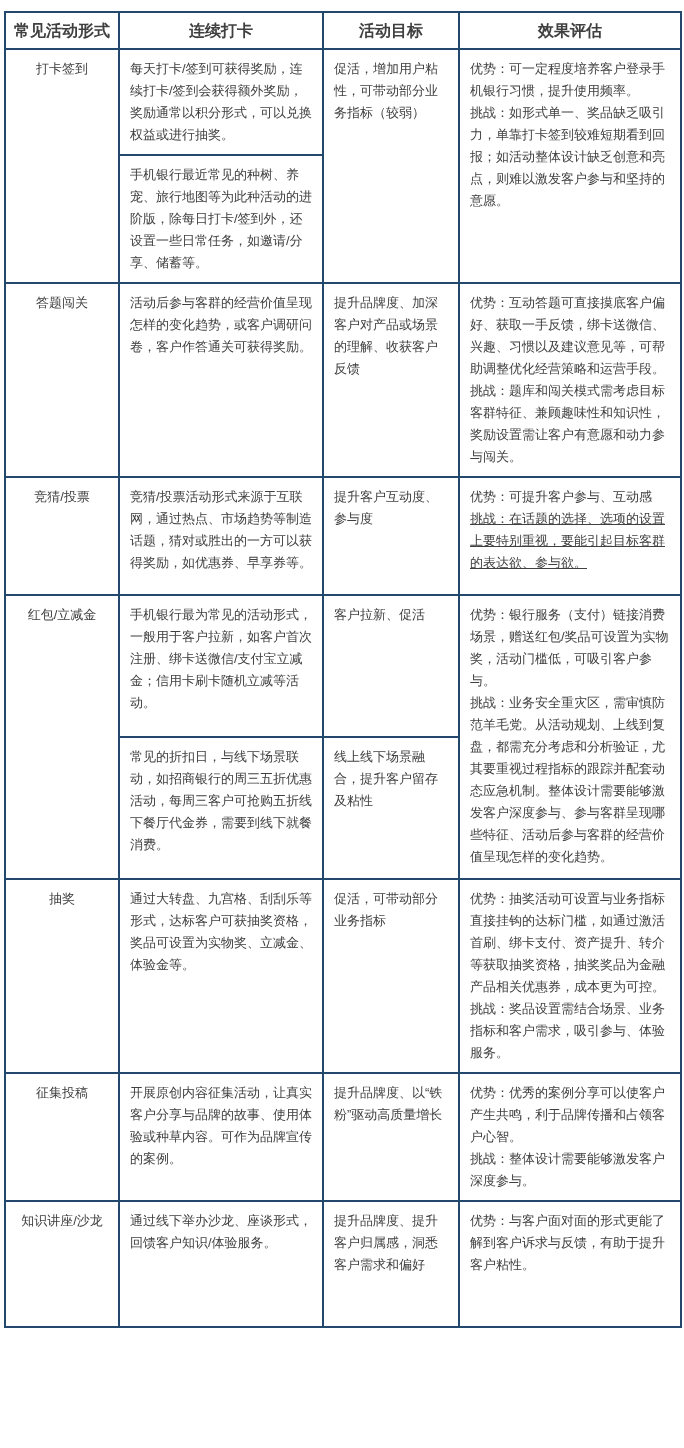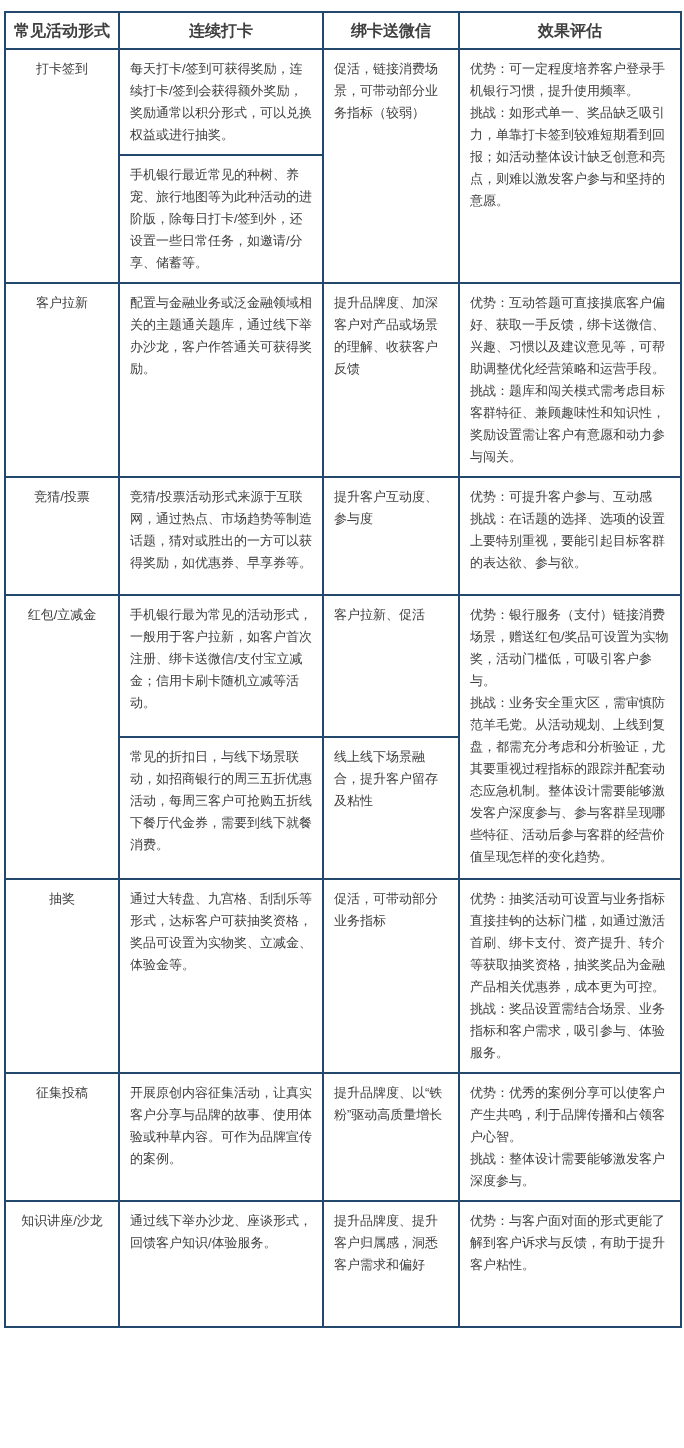--- a/index.html
+++ b/index.html
@@ -44,70 +44,71 @@
     padding-top: 10px;
   }
   td p {
     margin: 0;
   }
   td p + p {
     margin-top: 0;
   }
   td.tight p + p {
     margin-top: 0;
+    text-decoration: underline;
   }
 </style>
 </head>
 <body>
 
 <div class="page">
   <table class="activity-table">
     <colgroup>
       <col style="width:114px">
       <col style="width:204px">
       <col style="width:136px">
       <col style="width:222px">
     </colgroup>
     <thead>
       <tr style="height:37px">
         <th>常见活动形式</th>
         <th>连续打卡</th>
-        <th>绑卡送微信</th>
+        <th>活动目标</th>
         <th>效果评估</th>
       </tr>
     </thead>
     <tbody>
 
       <tr style="height:94px">
         <td class="form-col" rowspan="2">
           <p>打卡签到</p>
         </td>
         <td>
           <p>每天打卡/签到可获得奖励，连续打卡/签到会获得额外奖励，奖励通常以积分形式，可以兑换权益或进行抽奖。</p>
         </td>
         <td rowspan="2">
-          <p>促活，链接消费场景，可带动部分业务指标（较弱）</p>
+          <p>促活，增加用户粘性，可带动部分业务指标（较弱）</p>
         </td>
         <td rowspan="2">
           <p>优势：可一定程度培养客户登录手机银行习惯，提升使用频率。</p>
           <p>挑战：如形式单一、奖品缺乏吸引力，单靠打卡签到较难短期看到回报；如活动整体设计缺乏创意和亮点，则难以激发客户参与和坚持的意愿。</p>
         </td>
       </tr>
       <tr style="height:115px">
         <td>
           <p>手机银行最近常见的种树、养宠、旅行地图等为此种活动的进阶版，除每日打卡/签到外，还设置一些日常任务，如邀请/分享、储蓄等。</p>
         </td>
       </tr>
 
       <tr style="height:188px">
         <td class="form-col">
-          <p>客户拉新</p>
-        </td>
-        <td>
-          <p>配置与金融业务或泛金融领域相关的主题通关题库，通过线下举办沙龙，客户作答通关可获得奖励。</p>
+          <p>答题闯关</p>
+        </td>
+        <td>
+          <p>活动后参与客群的经营价值呈现怎样的变化趋势，或客户调研问卷，客户作答通关可获得奖励。</p>
         </td>
         <td>
           <p>提升品牌度、加深客户对产品或场景的理解、收获客户反馈</p>
         </td>
         <td>
           <p>优势：互动答题可直接摸底客户偏好、获取一手反馈，绑卡送微信、兴趣、习惯以及建议意见等，可帮助调整优化经营策略和运营手段。</p>
           <p>挑战：题库和闯关模式需考虑目标客群特征、兼顾趣味性和知识性，奖励设置需让客户有意愿和动力参与闯关。</p>
         </td>
       </tr>
 

